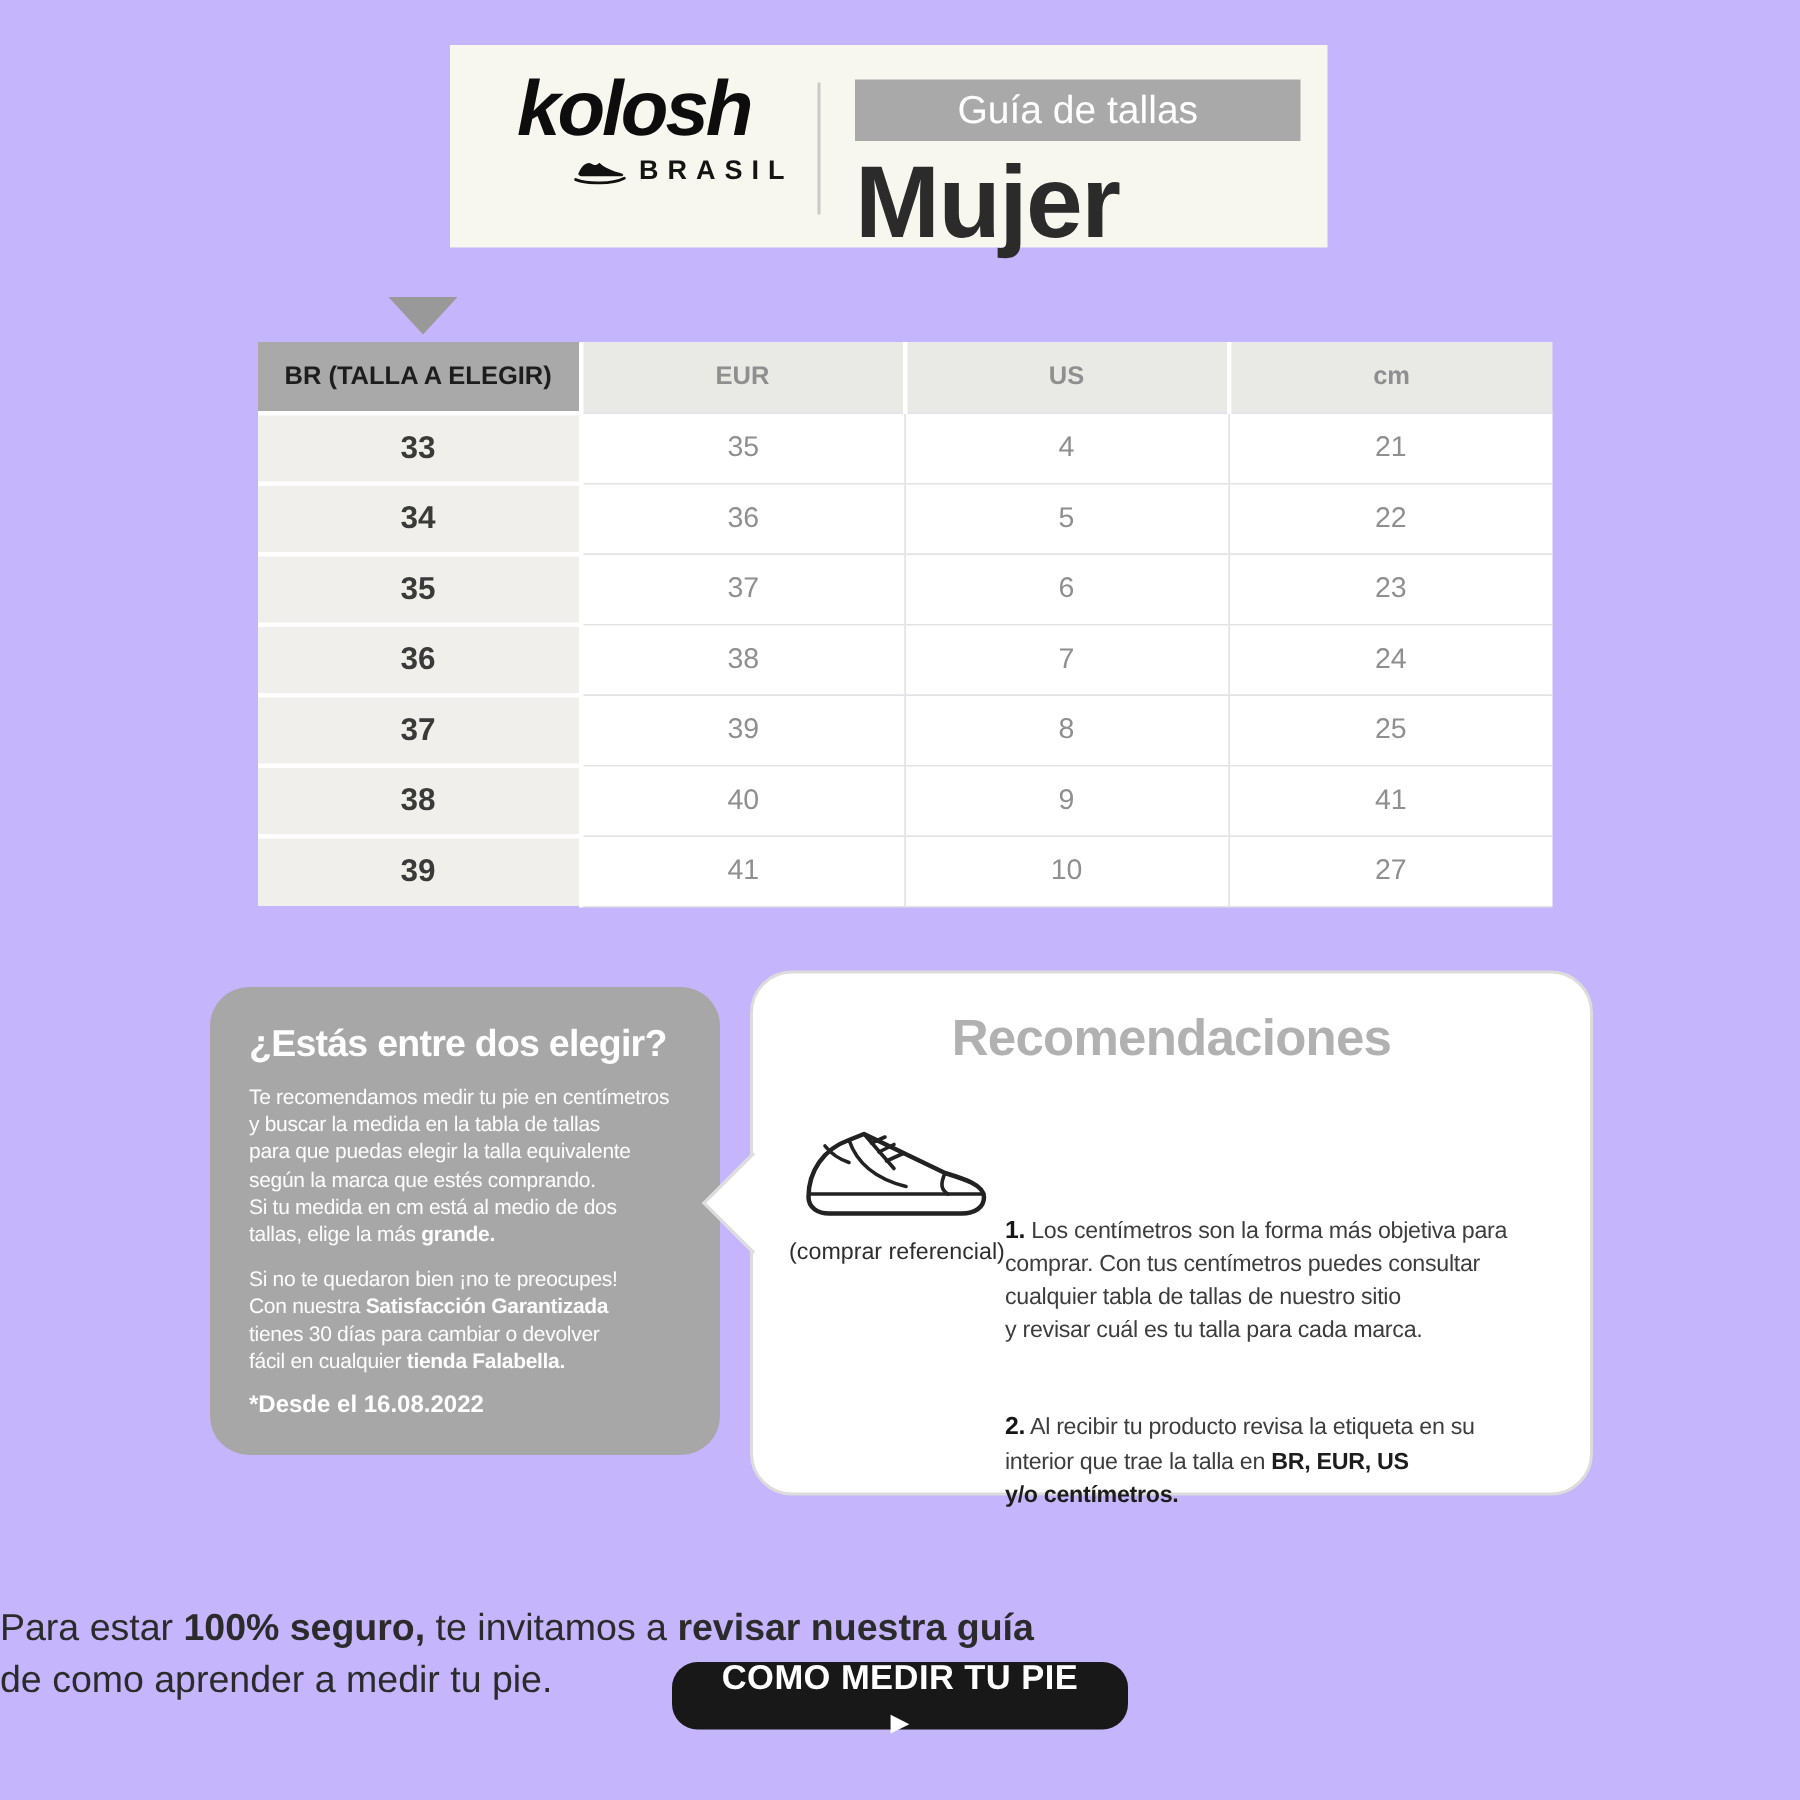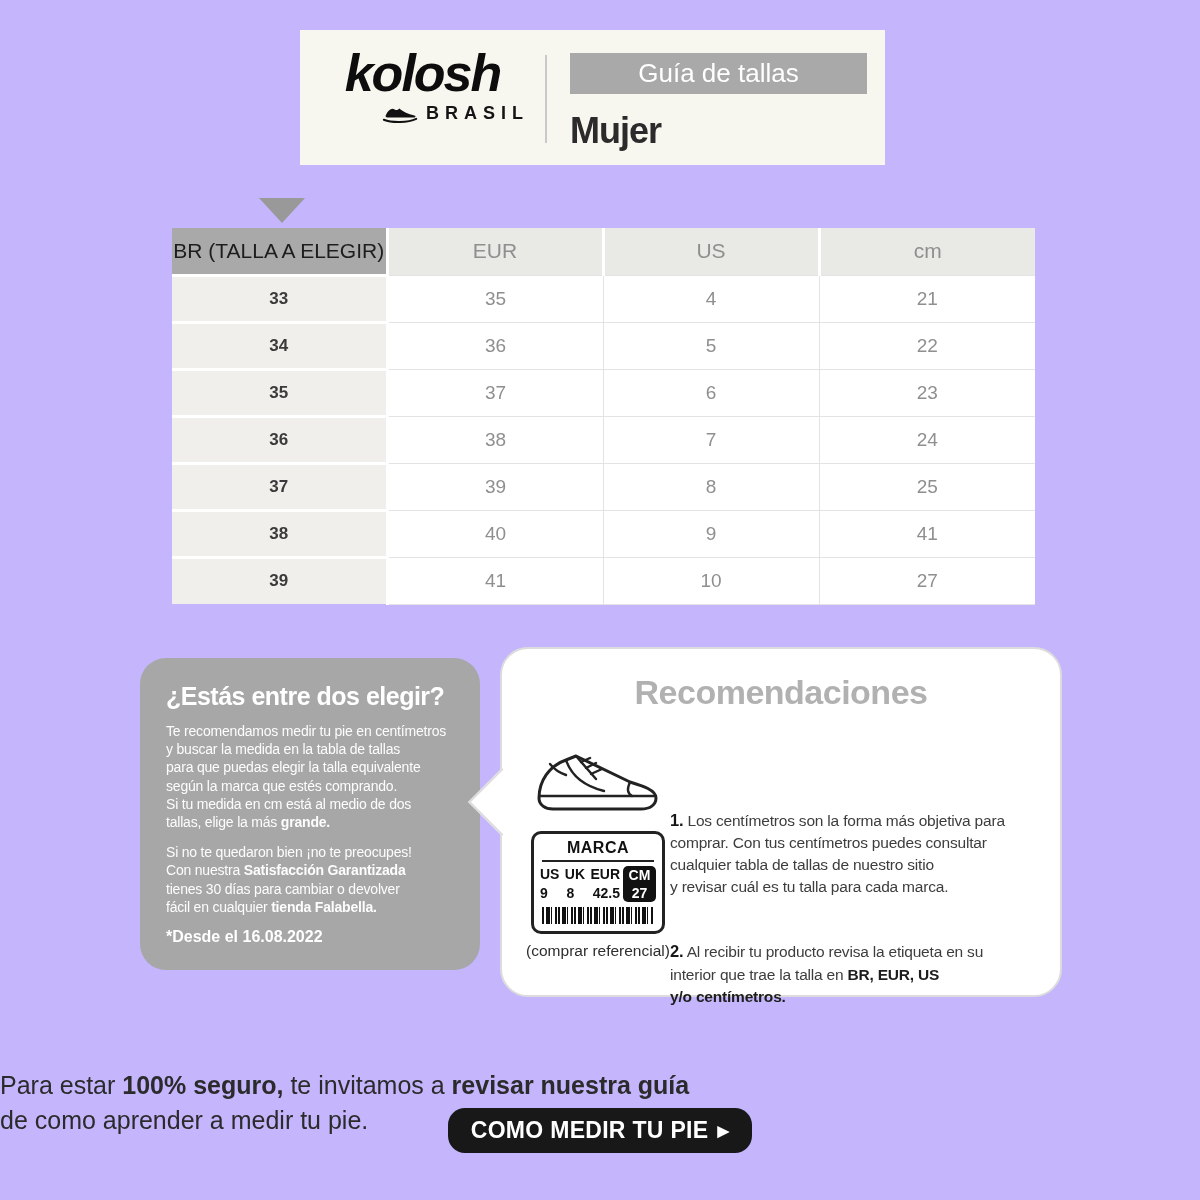--- a/index.html
+++ b/index.html
@@ -9,35 +9,35 @@
 
   
   .header-box { position:absolute; left:300px; top:30px; width:585px; height:135px; background:#f7f6ef; }
   .logo-block { position:absolute; left:10px; top:16px; width:225px; text-align:center; }
   .logo-word { font-size:52px; font-weight:800; font-style:italic; color:#0d0d0d; letter-spacing:-2px; line-height:1.05; }
   .logo-sub { display:flex; align-items:center; justify-content:flex-end; gap:8px; margin-top:2px; padding-right:6px; }
   .logo-sub .country { font-size:18px; font-weight:600; color:#141414; letter-spacing:6px; }
   .header-divider { position:absolute; left:245px; top:25px; width:2px; height:88px; background:#c9c9c9; }
   .gt-banner { position:absolute; left:270px; top:23px; width:297px; height:41px; background:#a9a9a9;
                display:flex; align-items:center; justify-content:center; color:#fff; font-size:26px; }
-  .gender-title { position:absolute; left:270px; top:80px; font-size:36px; font-weight:800; color:#2b2b2b; letter-spacing:-1px;text-align:center; }
+  .gender-title { position:absolute; left:270px; top:66px; font-size:68px; font-weight:800; color:#2b2b2b; letter-spacing:-1px;text-align:center; }
 
   
   .down-triangle { position:absolute; left:259px; top:198px; width:0; height:0;
                    border-left:23px solid transparent; border-right:23px solid transparent; border-top:25px solid #999999; }
 
   
   .size-table-wrap { position:absolute; left:172px; top:228px; width:863px; }
   table.size-table { width:100%; border-collapse:collapse; table-layout:fixed; }
   .size-table th, .size-table td { height:47px; text-align:center; vertical-align:middle; }
-  .size-table th { font-size:21px; font-weight:400; }
+  .size-table th { font-size:17px; font-weight:700; }
   .size-table th.h-br { background:#a9a9a9; color:#1d1d1d; border-right:3px solid #fff; }
   .size-table th.h-val { background:#e9e9e6; color:#8f8f8f; border-right:3px solid #fff; }
   .size-table th.h-val:last-child { border-right:none; }
-  .size-table td.c-br { background:#f0efec; color:#3a3a3a; font-weight:700; font-size:17px;
+  .size-table td.c-br { background:#f0efec; color:#3a3a3a; font-weight:700; font-size:21px;
                         border-top:3px solid #fff; border-right:3px solid #fff; }
   .size-table td.c-val { background:#fff; color:#8f8f8f; font-size:19px;
                          border-top:1px solid #e3e3e3; border-right:1px solid #e3e3e3; }
   .size-table td.c-val:last-child { border-right:none; }
   .size-table tbody tr:last-child td.c-val { border-bottom:1px solid #e3e3e3; }
 
   
   .bubble { position:absolute; left:140px; top:658px; width:340px; height:312px; background:#a7a7a7;
             border-radius:26px; padding:24px 24px 20px 26px; color:#ffffff; z-index:1; }
   .bubble-title { font-size:25px; font-weight:800; letter-spacing:-0.5px; margin-bottom:11px; }
@@ -72,21 +72,21 @@
   .rec-item { font-size:15.5px; line-height:1.42; letter-spacing:-0.2px; color:#3d3d3d; white-space:pre-line; margin-bottom:20px; }
   .rec-item .num { font-weight:800; font-size:16.5px; color:#161616; }
   .rec-item .b { font-weight:800; color:#1d1d1d; }
 
   
   .footer-text { position:absolute; left:0; top:1032px; width:1200px; text-align:left;
                  font-size:25px; color:#2b2b2b; line-height:1.42; white-space:pre-line; }
   .footer-text .b { font-weight:800; }
   .measure-btn { position:absolute; left:448px; top:1108px; width:304px; height:45px; background:#181818;
                  border:none; border-radius:17px; color:#ffffff; display:flex; align-items:center; justify-content:center;
-                 gap:9px; font-family:"Liberation Sans", sans-serif; font-size:23px; font-weight:800; letter-spacing:0.3px; cursor:pointer; }
+                 gap:9px; font-family:"Liberation Sans", sans-serif; font-size:23px; font-weight:800; letter-spacing:0.3px; cursor:pointer;flex-direction:column; }
   .measure-btn .arrow { font-size:15px; line-height:1; }
 </style>
 </head>
 <body>
 
 <div class="canvas">
 
   <div class="header-box">
     <div class="logo-block">
       <div class="logo-word">kolosh</div>
@@ -196,43 +196,20 @@
           <path d="M98 33 C95 40 95 44 100 47" stroke-width="2.4"></path>
           <path d="M34 11 C39 26 52 37 72 42" stroke-width="2.4"></path>
           <path d="M44 7 L64 30" stroke-width="2.4"></path>
           <path d="M49 13 L58 9" stroke-width="2.4"></path>
           <path d="M54 19 L64 14" stroke-width="2.4"></path>
           <path d="M59 25 L70 20" stroke-width="2.4"></path>
           <path d="M18 15 C22 20 28 24 34 26" stroke-width="2.4"></path>
         </g>
       </svg>
 
-      <div class="label-box">
-        <div class="label-brand">MARCA</div>
-        <hr class="label-rule">
-        <div class="label-cols">
-          <div class="label-units">
-            <div class="label-row">
-              <span>US</span>
-                <span>UK</span>
-                <span>EUR</span>
-            </div>
-            <div class="label-row">
-              <span>9</span>
-                <span>8</span>
-                <span>42.5</span>
-            </div>
-          </div>
-          <div class="cm-box">
-            <span>CM</span>
-              <span>27</span>
-          </div>
-        </div>
-        <div class="barcode"></div>
-      </div>
       <div class="label-caption">(comprar referencial)</div>
     </div>
 
     <div class="card-right">
       <div class="rec-item">
         <span class="num">1.</span><span> Los centímetros son la forma más objetiva para
 comprar. Con tus centímetros puedes consultar
 cualquier tabla de tallas de nuestro sitio
 y revisar cuál es tu talla para cada marca.</span>
       </div>

